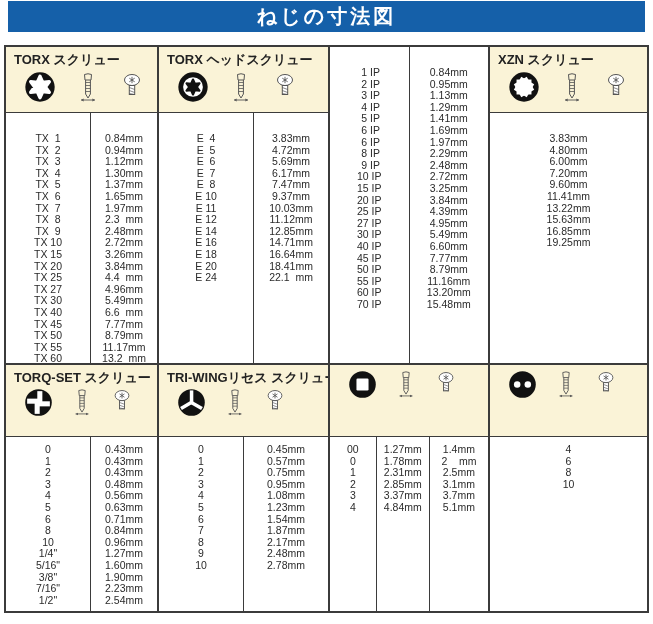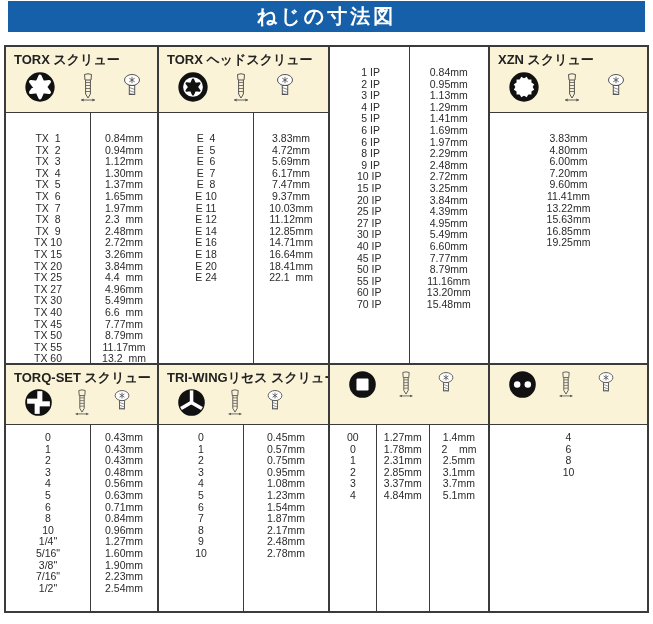--- a/index.html
+++ b/index.html
@@ -21,21 +21,21 @@
   .band{display:grid;grid-template-columns:151px 171px 160px auto;}
   .band.b1{height:316px;}
   .band.b2{flex:1;border-top:2px solid #3b3b3b;}
   .sec{display:flex;flex-direction:column;min-width:0;}
   .sec + .sec{border-left:2px solid #3b3b3b;}
   .hd{
     background:#faf3d7;border-bottom:1.5px solid #3b3b3b;box-sizing:border-box;
     padding:4px 0 0 8px;overflow:hidden;
   }
   .b1 .hd{height:66px;}
-  .b2 .hd{height:60px;}
+  .b2 .hd{height:72px;}
   .hd-t{font-size:13px;font-weight:700;color:#222;white-space:nowrap;}
   .hd-i{display:flex;align-items:center;padding-left:10px;margin-top:1px;gap:20px;}
   .b2 .hd-i{margin-top:0;gap:18px;}
   .ic{display:block;}
   .ic.big{width:32px;height:32px;}
   .b2 .ic.big{width:29px;height:29px;}
   .ic.side{width:24px;height:34px;}
   .b2 .ic.side{width:22px;height:30px;}
   .ic.front{width:24px;height:34px;}
   .b2 .ic.front{width:22px;height:30px;}

